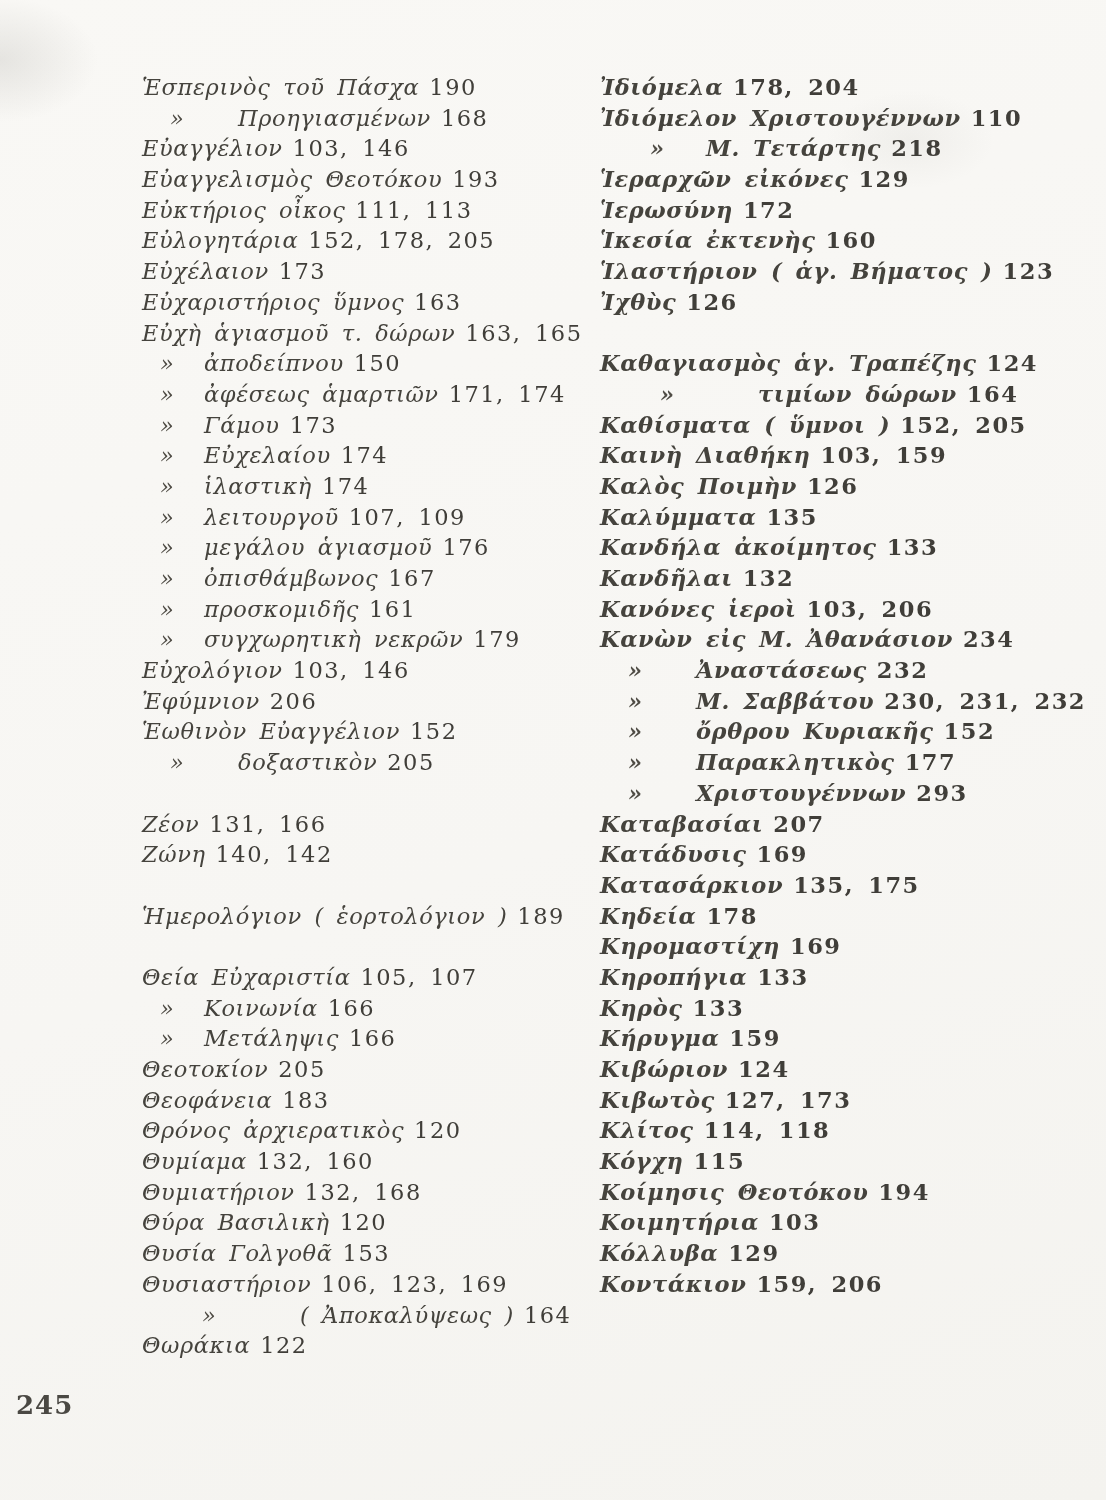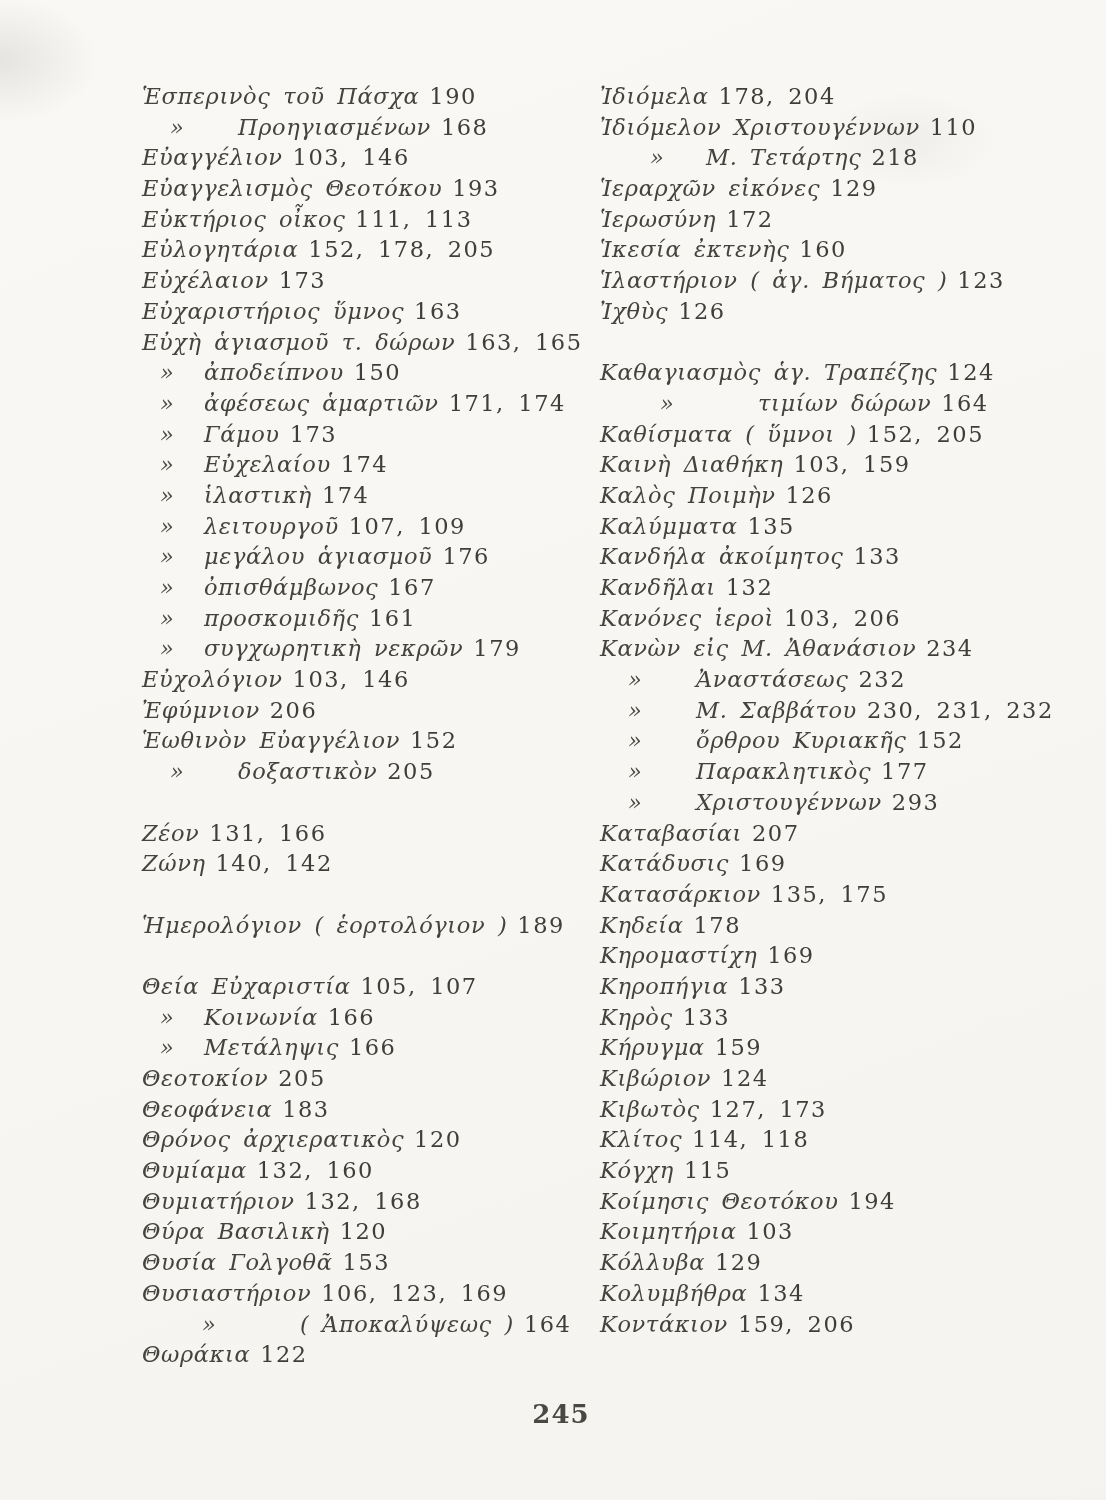--- a/index.html
+++ b/index.html
@@ -6,30 +6,30 @@
   html,body{margin:0;padding:0;}
   body{
     width:1106px;height:1500px;position:relative;overflow:hidden;
     background:
       radial-gradient(140px 90px at 0px 60px, rgba(140,138,132,0.18), rgba(140,138,132,0) 70%),
       radial-gradient(120px 70px at 910px 140px, rgba(160,158,150,0.10), rgba(160,158,150,0) 70%),
       linear-gradient(160deg,#f9f8f5 0%, #f7f6f3 55%, #f4f3ef 100%);
     font-family:"DejaVu Serif", serif;
     color:#45433d;
   }
-  .page{position:absolute;inset:0;margin-top:9px;}
+  .page{position:absolute;inset:0;}
   .col{
     position:absolute;top:72px;
     font-style:italic;
     font-size:22.5px;
     letter-spacing:0.6px;
     word-spacing:0.22em;
   }
   .col-left{left:142px;width:460px;}
-  .col-right{left:600px;width:500px;}
+  .col-right{left:600px;width:500px;font-weight:bold;}
   .row{position:relative;height:30.7px;line-height:30.7px;white-space:nowrap;}
   .row.spacer{height:30.7px;}
   .lead{position:absolute;top:0;color:#504d46;}
   .lead.lvl1{left:18px;}
   .lead.lvl2{left:28px;}
   .lead.lvl3{left:50px;}
   .lead.lvl4{left:60px;}
   .etext{display:inline-block;}
   .etext.ind.lvl1{padding-left:62px;}
   .etext.ind.lvl2{padding-left:96px;}
@@ -37,21 +37,21 @@
   .etext.ind.lvl4{padding-left:158px;text-align:center;}
   .pages{
     font-style:normal;
     margin-left:10px;
     letter-spacing:1.5px;
     color:#403e39;
     white-space:pre;
   }
   .pagenum{
     position:absolute;top:1390px;left:0;width:100%;
-    text-align:center;
+    text-align:left;
     font-family:"DejaVu Serif", serif;
     font-weight:bold;
     font-size:26px;
     letter-spacing:1px;
     color:#4a4843;
     text-indent:16px;
   }
 </style>
 </head>
 <body>
@@ -134,17 +134,16 @@
       <div class="row"><span class="etext">Κηροπήγια</span><span class="pages">133</span></div>
       <div class="row"><span class="etext">Κηρὸς</span><span class="pages">133</span></div>
       <div class="row"><span class="etext">Κήρυγμα</span><span class="pages">159</span></div>
       <div class="row"><span class="etext">Κιβώριον</span><span class="pages">124</span></div>
       <div class="row"><span class="etext">Κιβωτὸς</span><span class="pages">127, 173</span></div>
       <div class="row"><span class="etext">Κλίτος</span><span class="pages">114, 118</span></div>
       <div class="row"><span class="etext">Κόγχη</span><span class="pages">115</span></div>
       <div class="row"><span class="etext">Κοίμησις Θεοτόκου</span><span class="pages">194</span></div>
       <div class="row"><span class="etext">Κοιμητήρια</span><span class="pages">103</span></div>
       <div class="row"><span class="etext">Κόλλυβα</span><span class="pages">129</span></div>
-      <div class="row"><span class="etext">Κολυμβήθρα</span><span class="pages">134</span></div>
       <div class="row"><span class="etext">Κοντάκιον</span><span class="pages">159, 206</span></div>
     </div>
   <div class="pagenum">245</div>
 </div>
 
 </body></html>

